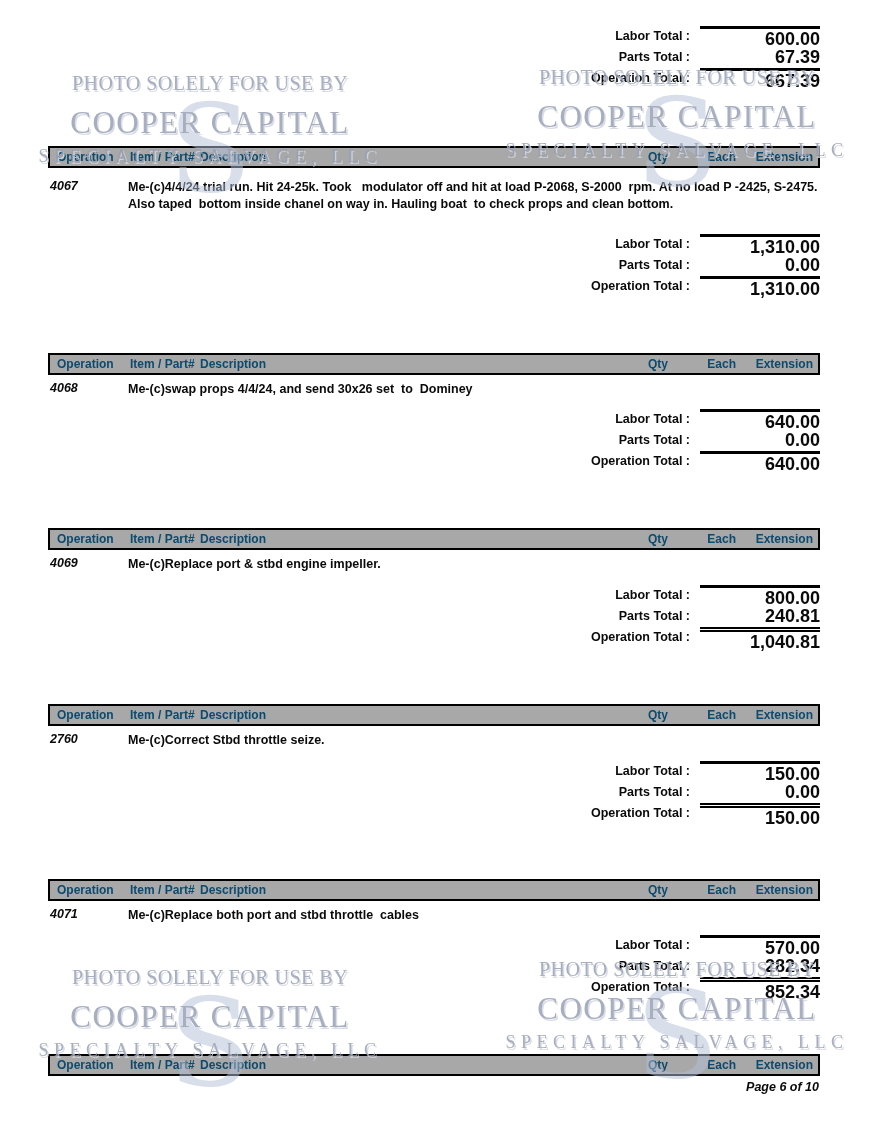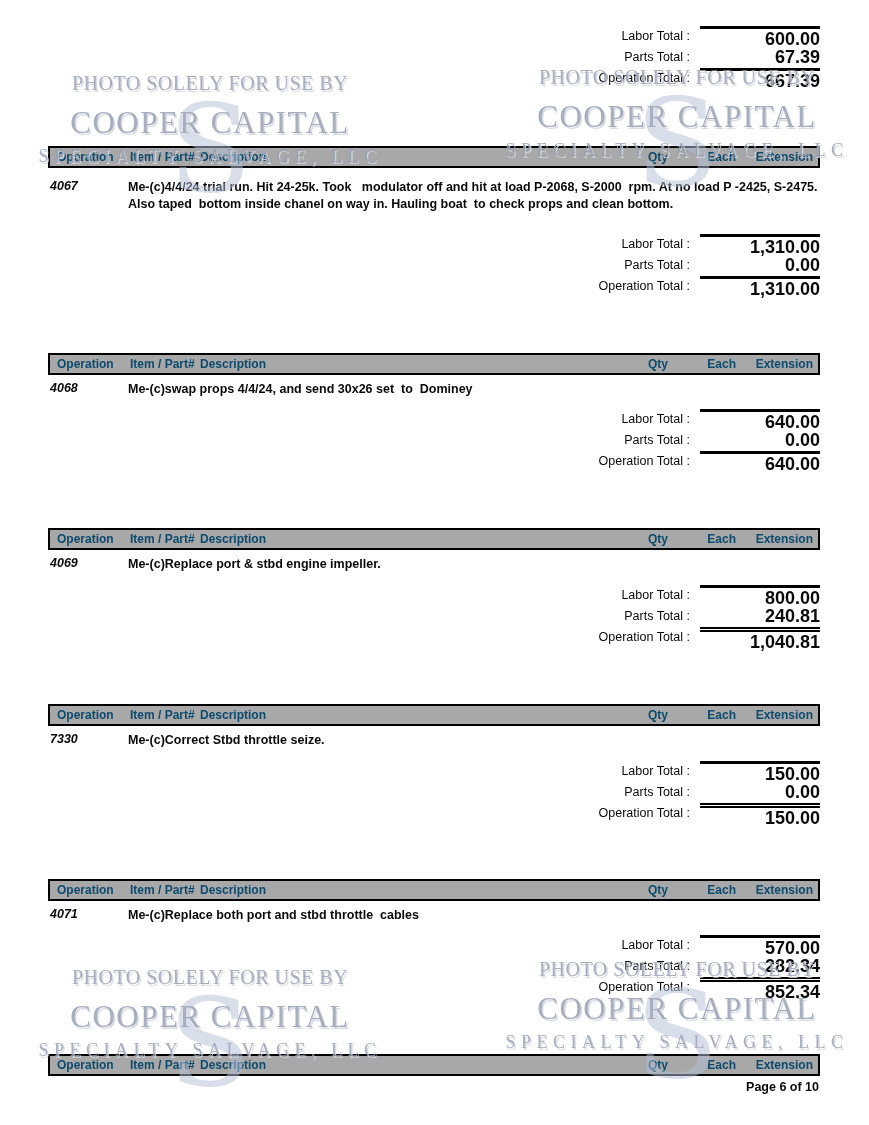--- a/index.html
+++ b/index.html
@@ -38,31 +38,32 @@
   
   .oprow{position:absolute;left:0;width:869px;z-index:1;}
   .opnum{position:absolute;left:50px;top:0;font-size:12.5px;font-weight:bold;font-style:italic;}
   .opdesc{
     position:absolute;left:128px;top:0;width:690px;
     font-size:12.5px;font-weight:bold;line-height:17px;white-space:pre-wrap;
   }
   
   .totals{position:absolute;right:49px;width:380px;z-index:1;}
   .trow{display:flex;justify-content:flex-end;align-items:flex-start;height:21px;}
-  .tlabel{font-size:12.5px;font-weight:normal;line-height:20px;padding-right:10px;white-space:nowrap;}
+  .tlabel{font-size:12.5px;font-weight:bold;line-height:20px;padding-right:10px;white-space:nowrap;}
   .tamt{
     width:120px;text-align:right;font-size:18px;font-weight:bold;line-height:20px;
     box-sizing:border-box;
   }
   .rtop{border-top:3px solid #000;}
   .rtop2{border-top:5px double #000;}
   
   .footer{
     position:absolute;right:50px;font-size:12.5px;font-weight:bold;z-index:6;
     white-space:nowrap;
+    font-style:italic;
   }
 </style>
 </head>
 <body>
 
 <div class="page">
 
   <div class="totals" style="top:26px">
     <div class="trow">
       <span class="tlabel">Labor Total :</span>
@@ -186,21 +187,21 @@
 
   <div class="hbar" style="top:704px">
     <span class="h h-op">Operation</span>
     <span class="h h-item">Item / Part#</span>
     <span class="h h-desc">Description</span>
     <span class="h h-qty">Qty</span>
     <span class="h h-each">Each</span>
     <span class="h h-ext">Extension</span>
   </div>
   <div class="oprow" style="top:732px">
-    <span class="opnum">7330</span>
+    <span class="opnum">2760</span>
     <div class="opdesc">Me-(c)Correct Stbd throttle seize.</div>
   </div>
   <div class="totals" style="top:761px">
     <div class="trow">
       <span class="tlabel">Labor Total :</span>
       <span class="tamt rtop">150.00</span>
     </div>
     <div class="trow">
       <span class="tlabel">Parts Total :</span>
       <span class="tamt">0.00</span>

